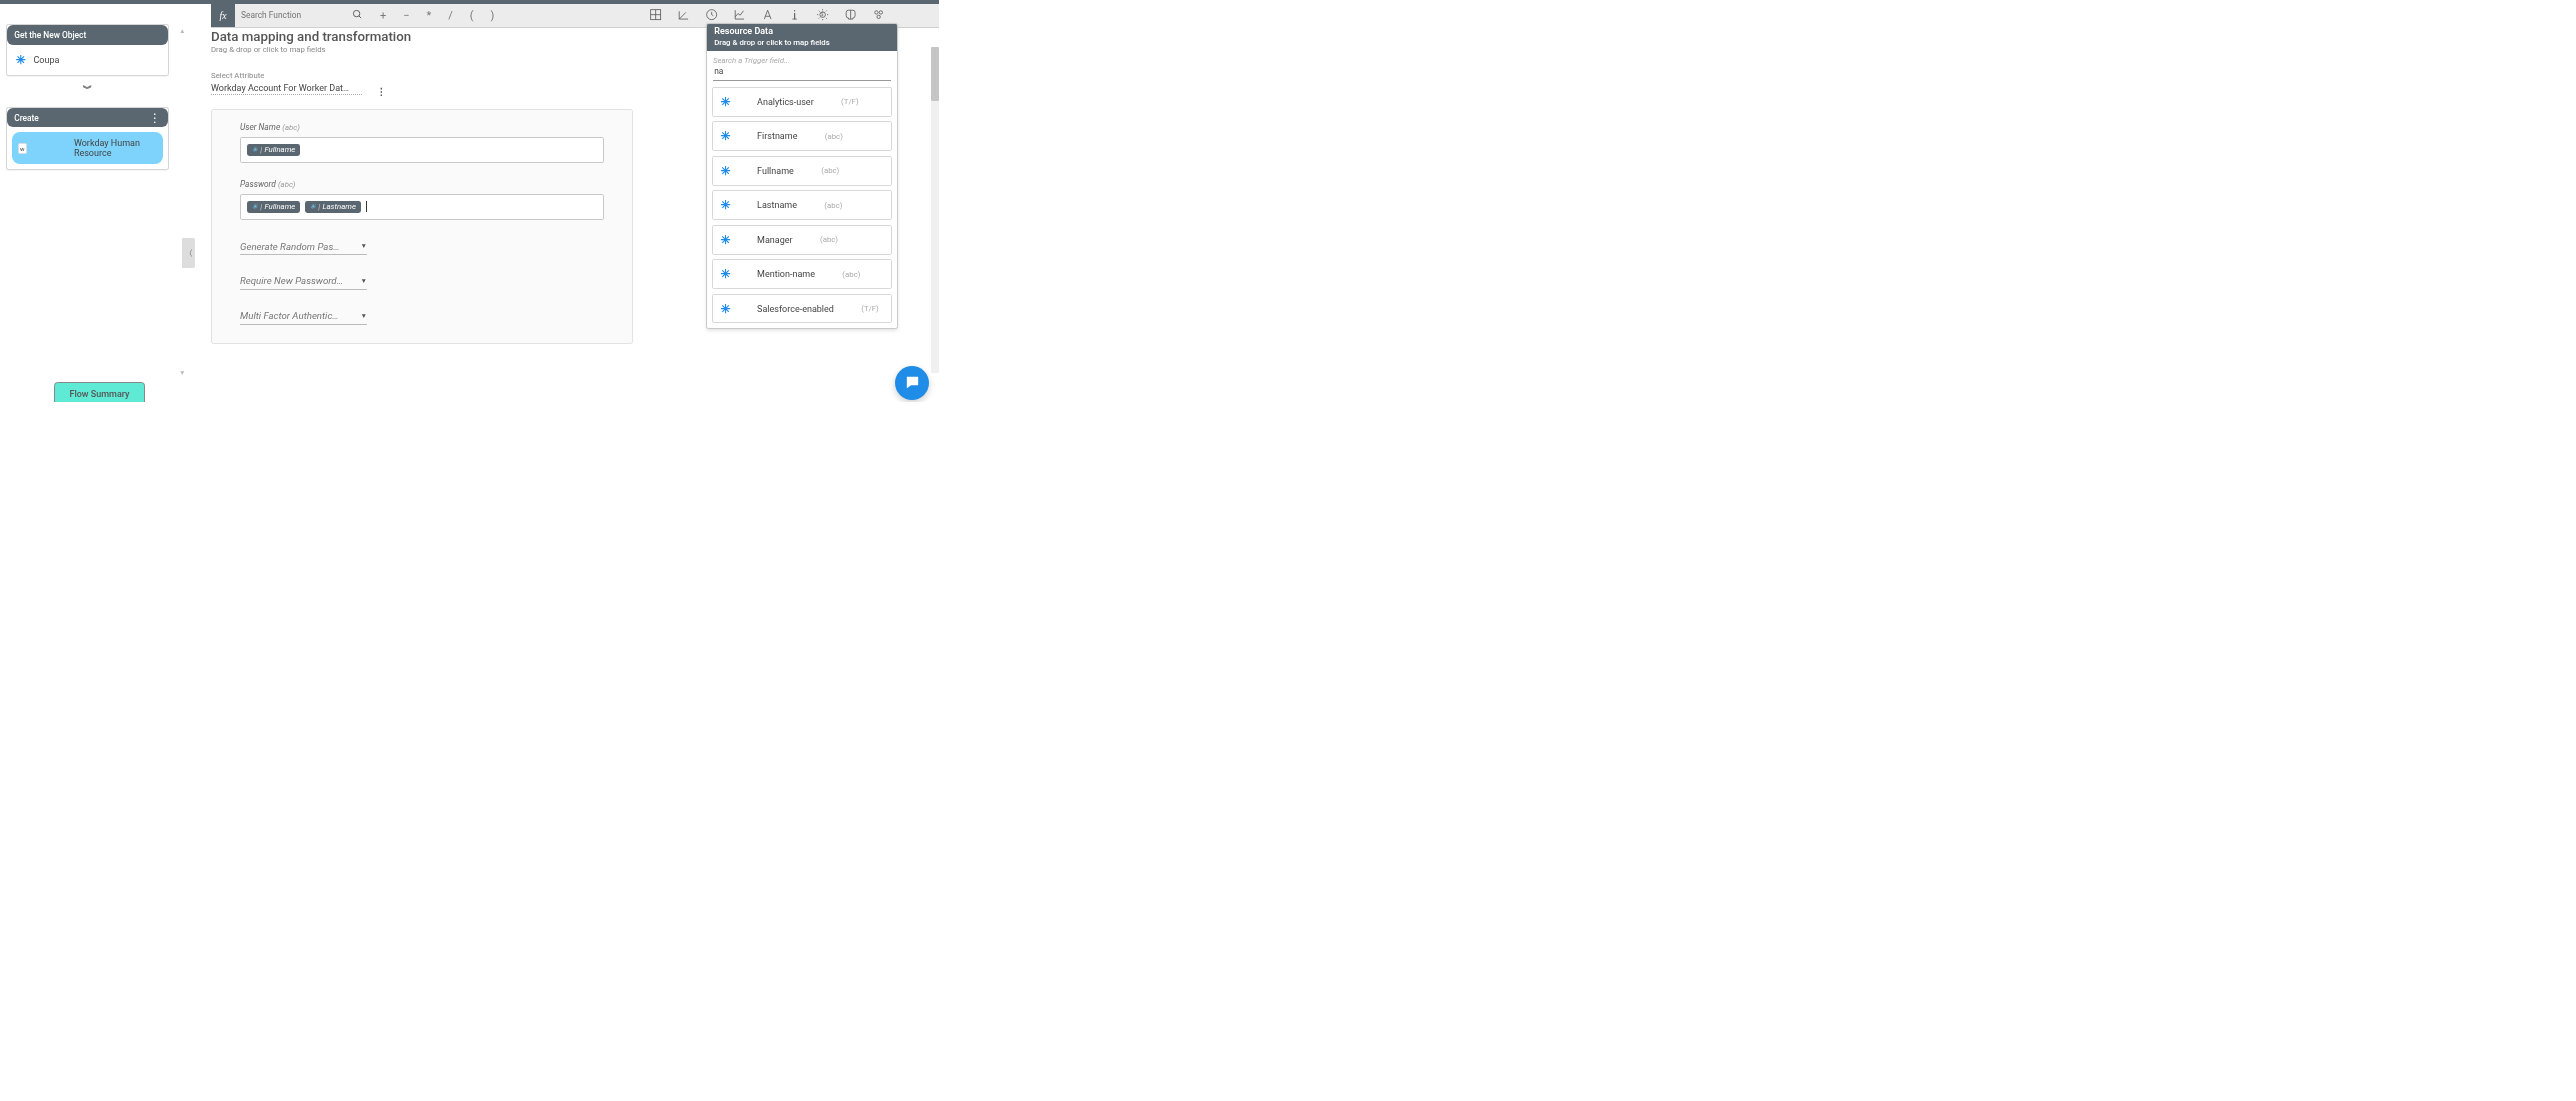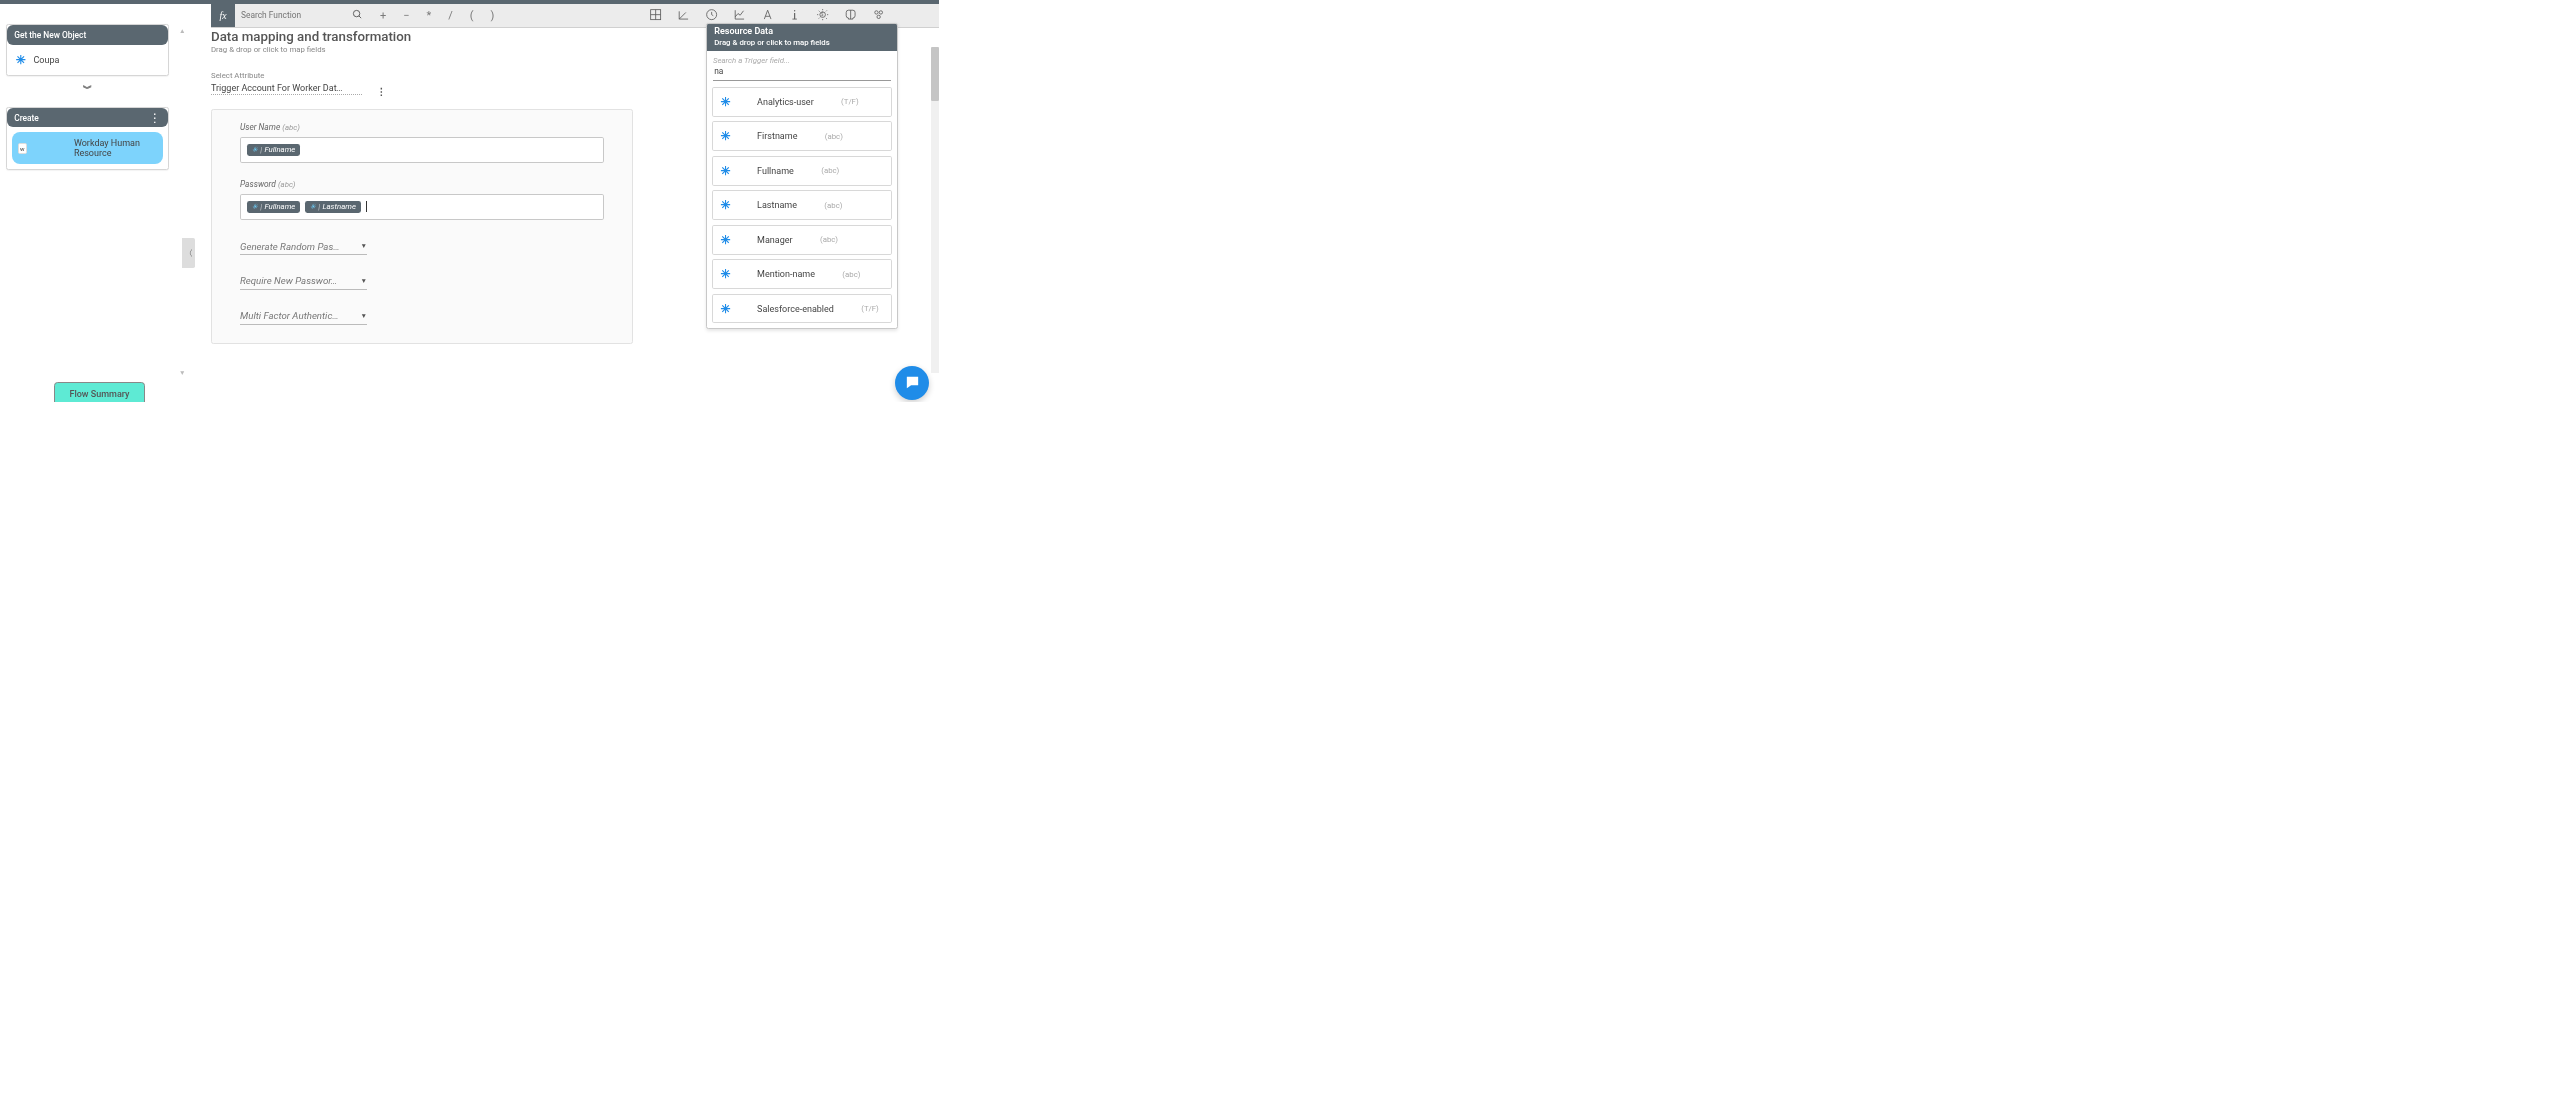--- a/index.html
+++ b/index.html
@@ -162,21 +162,21 @@
 
 <button class="flow-summary">Flow Summary</button>
 
 <div class="collapse-btn">〈</div>
 
 <div class="main-panel">
   <div class="main-title">Data mapping and transformation</div>
   <div class="main-sub">Drag &amp; drop or click to map fields</div>
   <div class="select-attr-lbl">Select Attribute</div>
   <div>
-    <span class="select-attr-val">Trigger Account For Worker Dat…</span>
+    <span class="select-attr-val">Workday Account For Worker Dat…</span>
     <span class="select-attr-colon">⋮</span>
   </div>
 
   <div class="form-box">
     <div class="field-label">
       <span>User Name</span>
       <span class="type">(abc)</span>
     </div>
     <div class="field-input">
       <span class="chip">
@@ -202,21 +202,21 @@
           <span>Lastname</span>
       </span>
       <span class="cursor-blink"></span>
     </div>
 
     <div class="dropdown-field">
       <span>Generate Random Pas…</span>
         <span class="caret">▼</span>
     </div>
     <div class="dropdown-field">
-      <span>Require New Passwor…</span>
+      <span>Require New Password…</span>
         <span class="caret">▼</span>
     </div>
     <div class="dropdown-field">
       <span>Multi Factor Authentic…</span>
         <span class="caret">▼</span>
     </div>
   </div>
 </div>
 
 <div class="trigger-panel">

